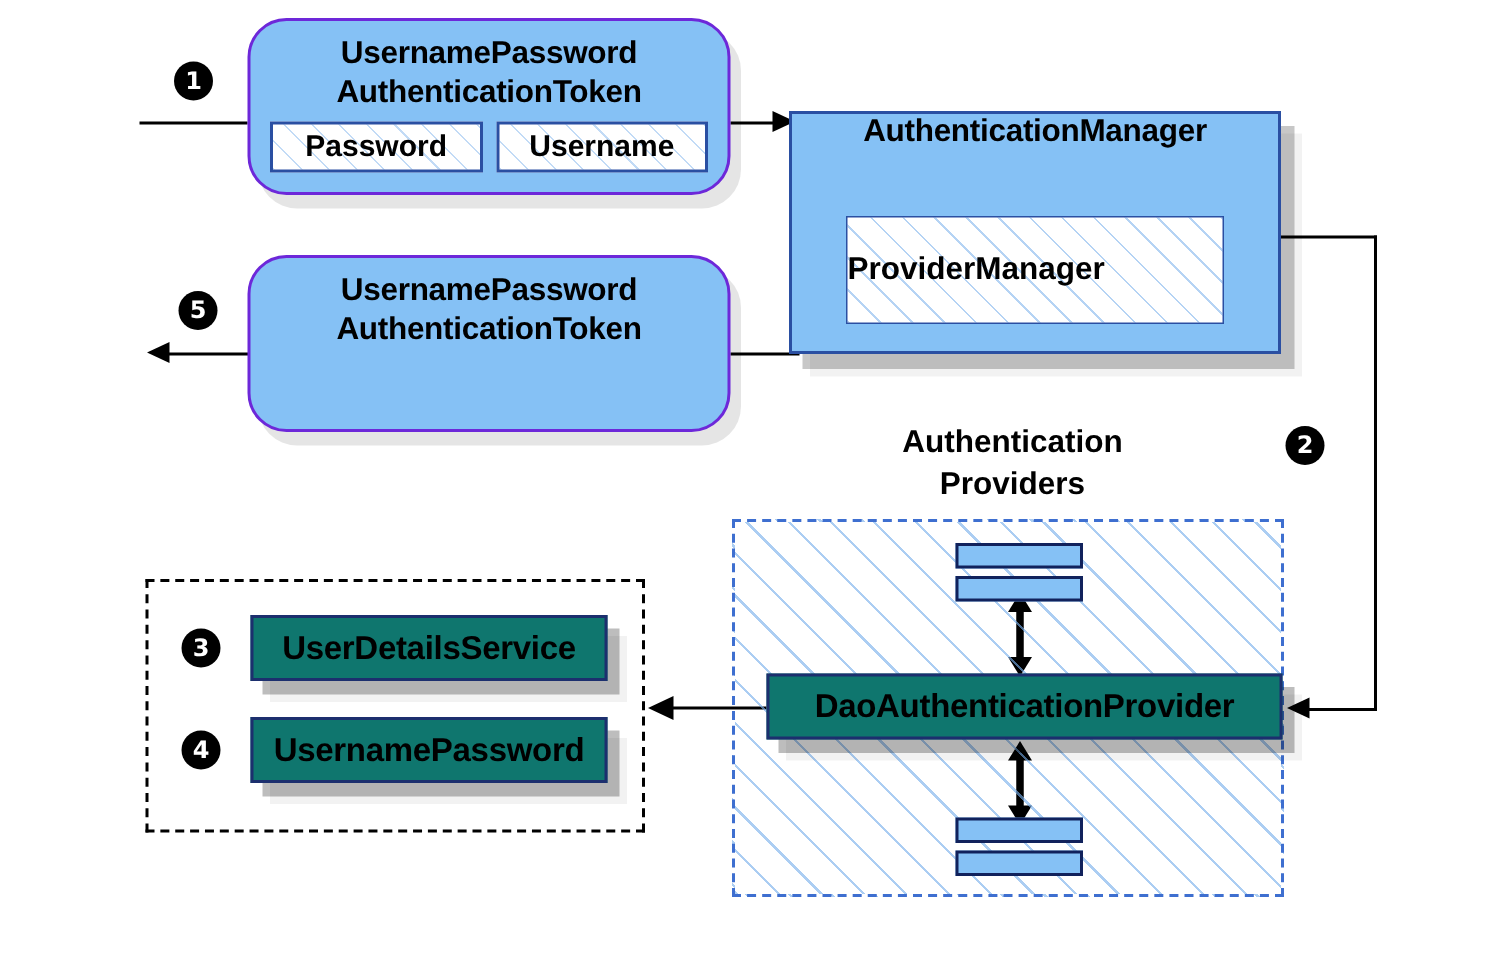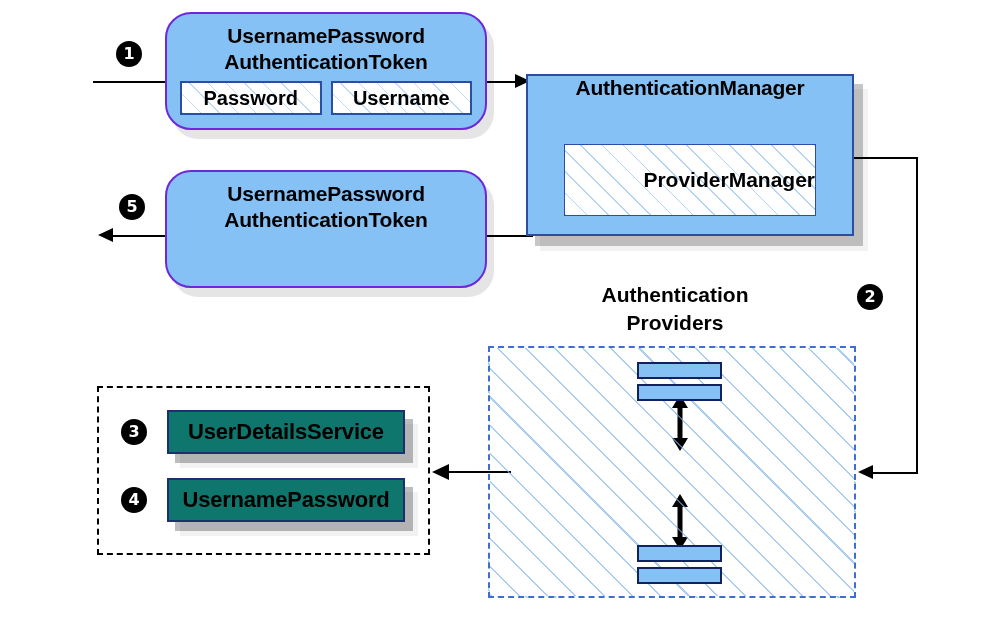--- a/index.html
+++ b/index.html
@@ -60,21 +60,21 @@
     text-align:center;font-weight:bold;font-size:21px;color:#000;
     letter-spacing:-0.2px;
   }
   .inner-hatch{
     position:absolute;
     background:#ffffff;
     background-image:repeating-linear-gradient(45deg,
         rgba(120,175,235,0.55) 0 1.2px, rgba(0,0,0,0) 1.2px 15px);
     border:1.5px solid #2a4fa2;
     box-sizing:border-box;
-    display:flex;align-items:center;justify-content:flex-end;
+    display:flex;align-items:center;justify-content:flex-start;
     font-weight:bold;font-size:21px;color:#000;
   }
 
   
   .providers-region{
     position:absolute;
     border:2px dashed #3e6fd0;
     background-image:repeating-linear-gradient(45deg,
         rgba(120,175,235,0.62) 0 1.5px, rgba(0,0,0,0) 1.5px 20px);
     box-sizing:border-box;
@@ -175,20 +175,23 @@
   </div>
 
   <div class="providers-region" style="left:488px;top:346px;width:368px;height:252px;"></div>
 
   <div class="stack-bar" style="left:637px;top:362px;width:85px;height:17px;"></div>
   <div class="stack-bar" style="left:637px;top:384px;width:85px;height:17px;"></div>
 
   <div class="stack-bar" style="left:637px;top:545px;width:85px;height:17px;"></div>
   <div class="stack-bar" style="left:637px;top:567px;width:85px;height:17px;"></div>
 
+  <div class="comp-box" style="left:511px;top:449px;width:344px;height:44px;">
+    <span>DaoAuthenticationProvider</span>
+  </div>
 
   <div class="dashed-black" style="left:97px;top:386px;width:333px;height:169px;"></div>
 
   <div class="comp-box" style="left:167px;top:410px;width:238px;height:44px;font-size:22px;">
     <span>UserDetailsService</span>
   </div>
 
   <div class="comp-box" style="left:167px;top:478px;width:238px;height:44px;font-size:22px;">
     <span>UsernamePassword</span>
   </div>

